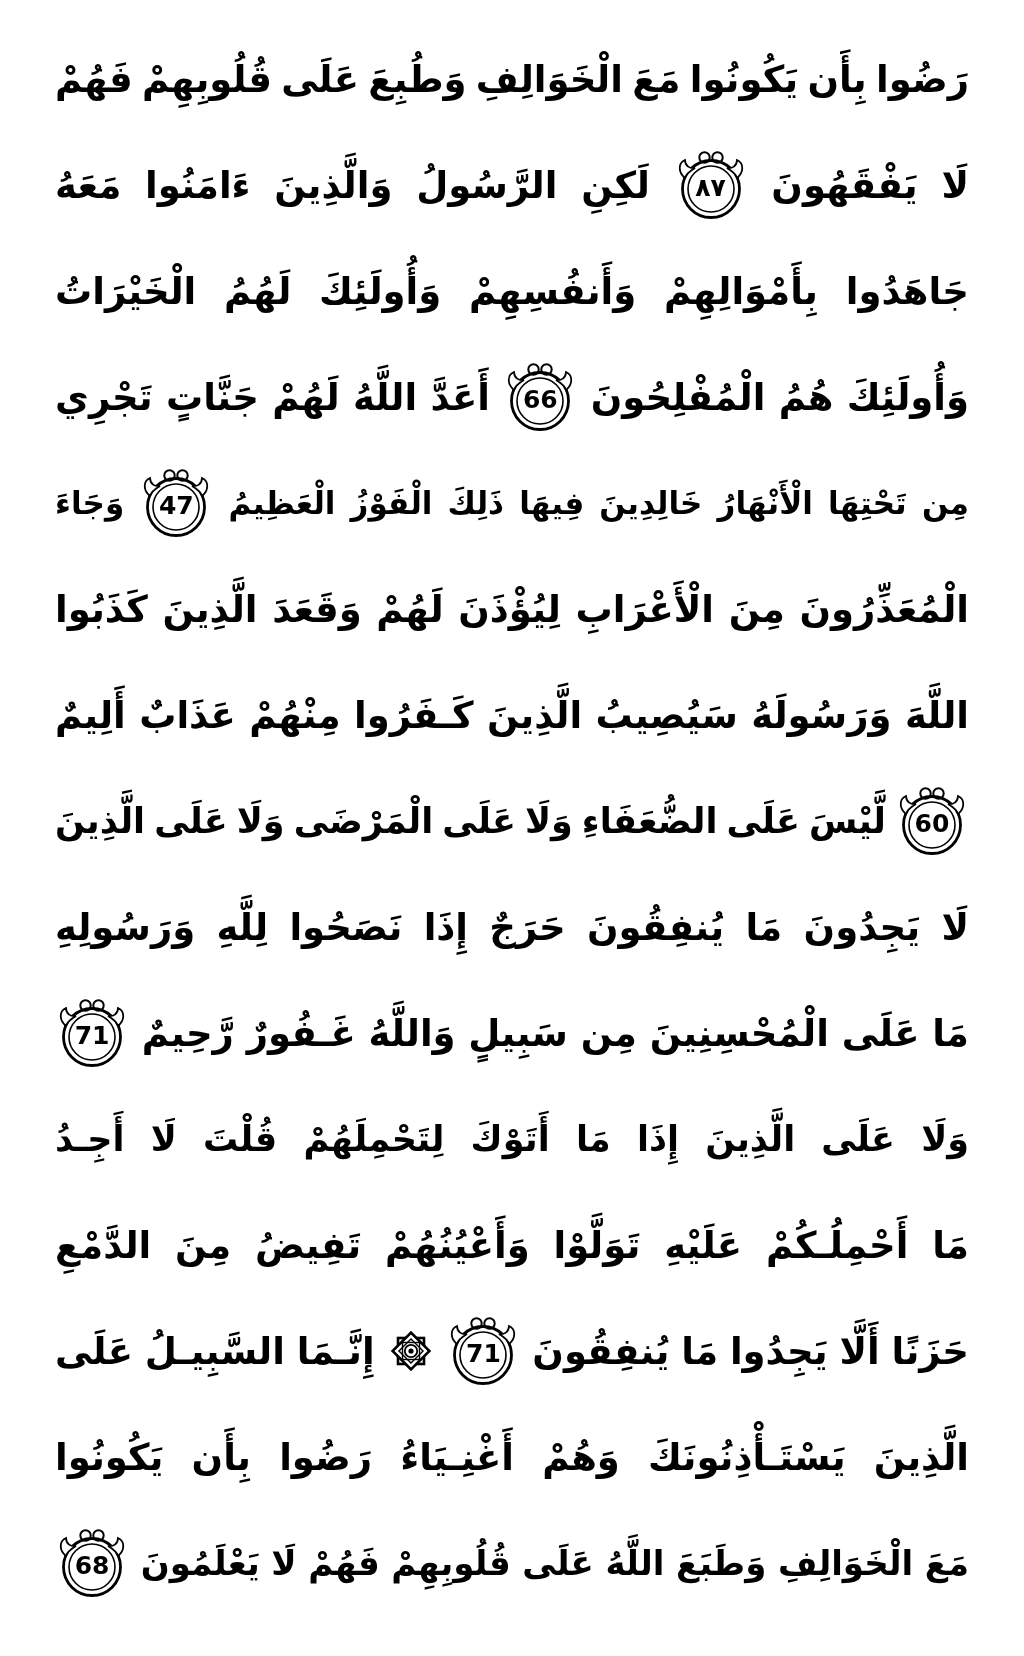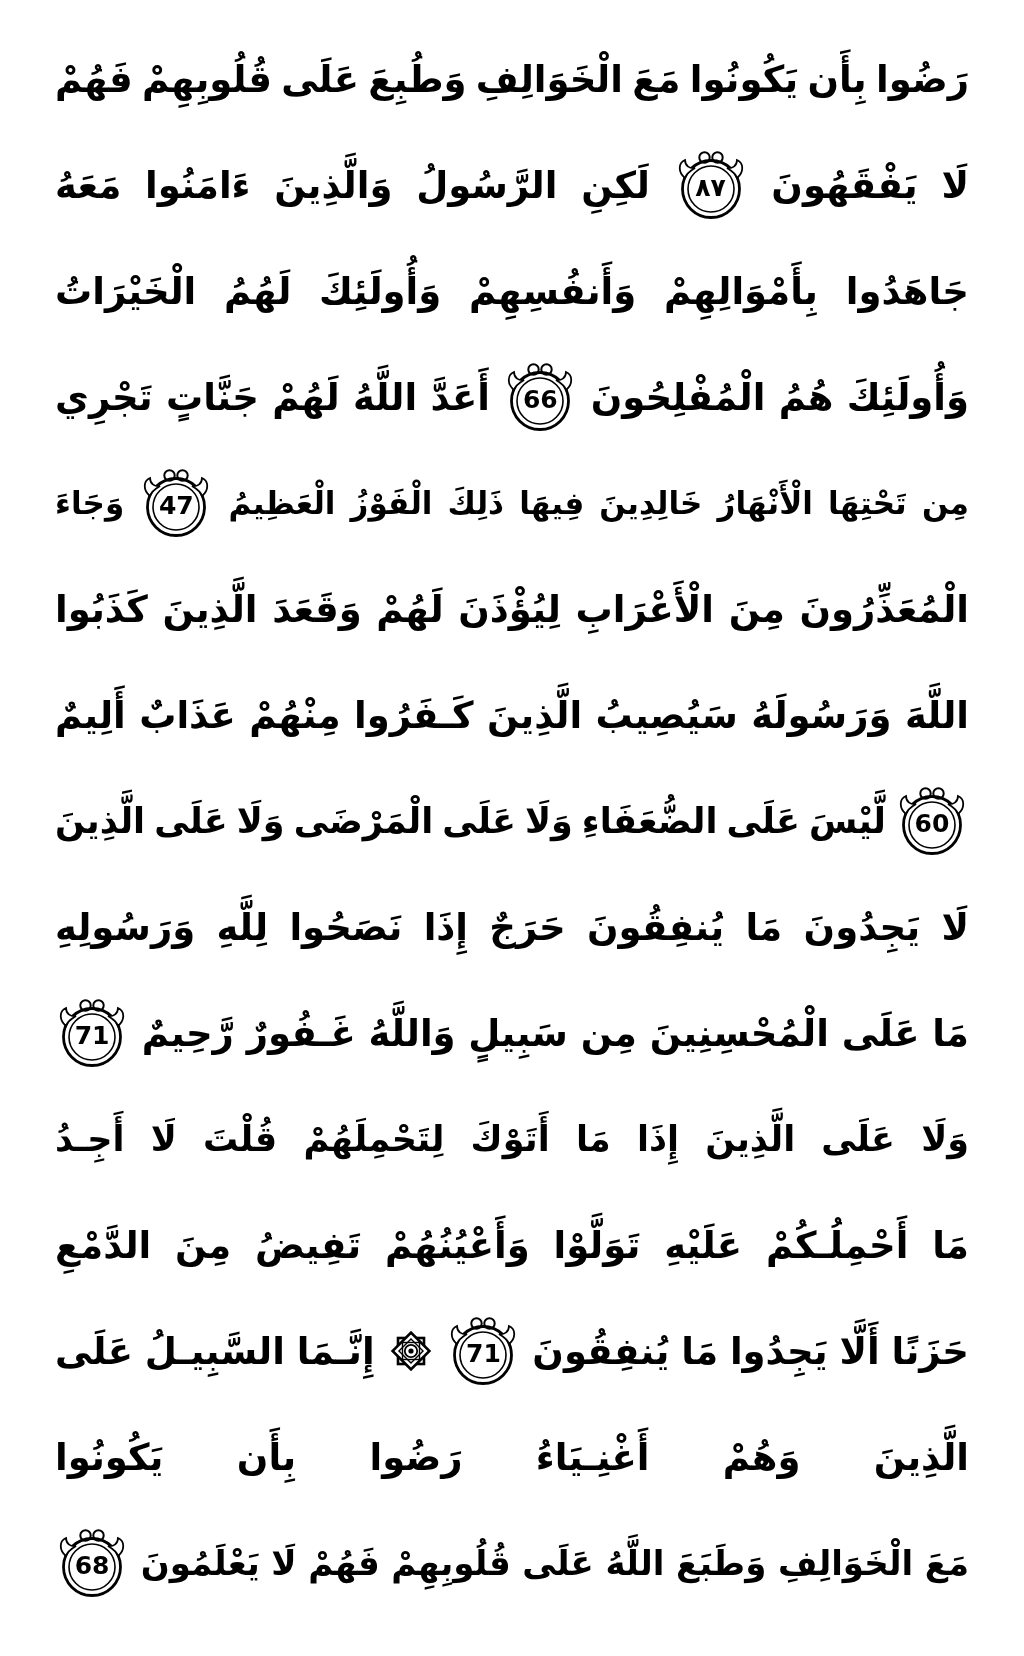--- a/index.html
+++ b/index.html
@@ -280,20 +280,21 @@
             <circle cx="24" cy="24" r="6.2" fill="#fff" stroke="#000" stroke-width="1.8"></circle>
             <circle cx="24" cy="24" r="2.6" fill="#000"></circle>
           </svg>
         </span>
         <span class="word">إِنَّـمَا</span>
         <span class="word">السَّبِيـلُ</span>
         <span class="word">عَلَى</span>
       </div>
       <div class="line" style="color: rgb(0, 0, 0);">
         <span class="word">الَّذِينَ</span>
+        <span class="word">يَسْتَـأْذِنُونَكَ</span>
         <span class="word">وَهُمْ</span>
         <span class="word">أَغْنِـيَاءُ</span>
         <span class="word">رَضُوا</span>
         <span class="word">بِأَن</span>
         <span class="word">يَكُونُوا</span>
       </div>
       <div class="line" style="color: rgb(0, 0, 0);">
         <span class="word">مَعَ</span>
         <span class="word">الْخَوَالِفِ</span>
         <span class="word">وَطَبَعَ</span>

